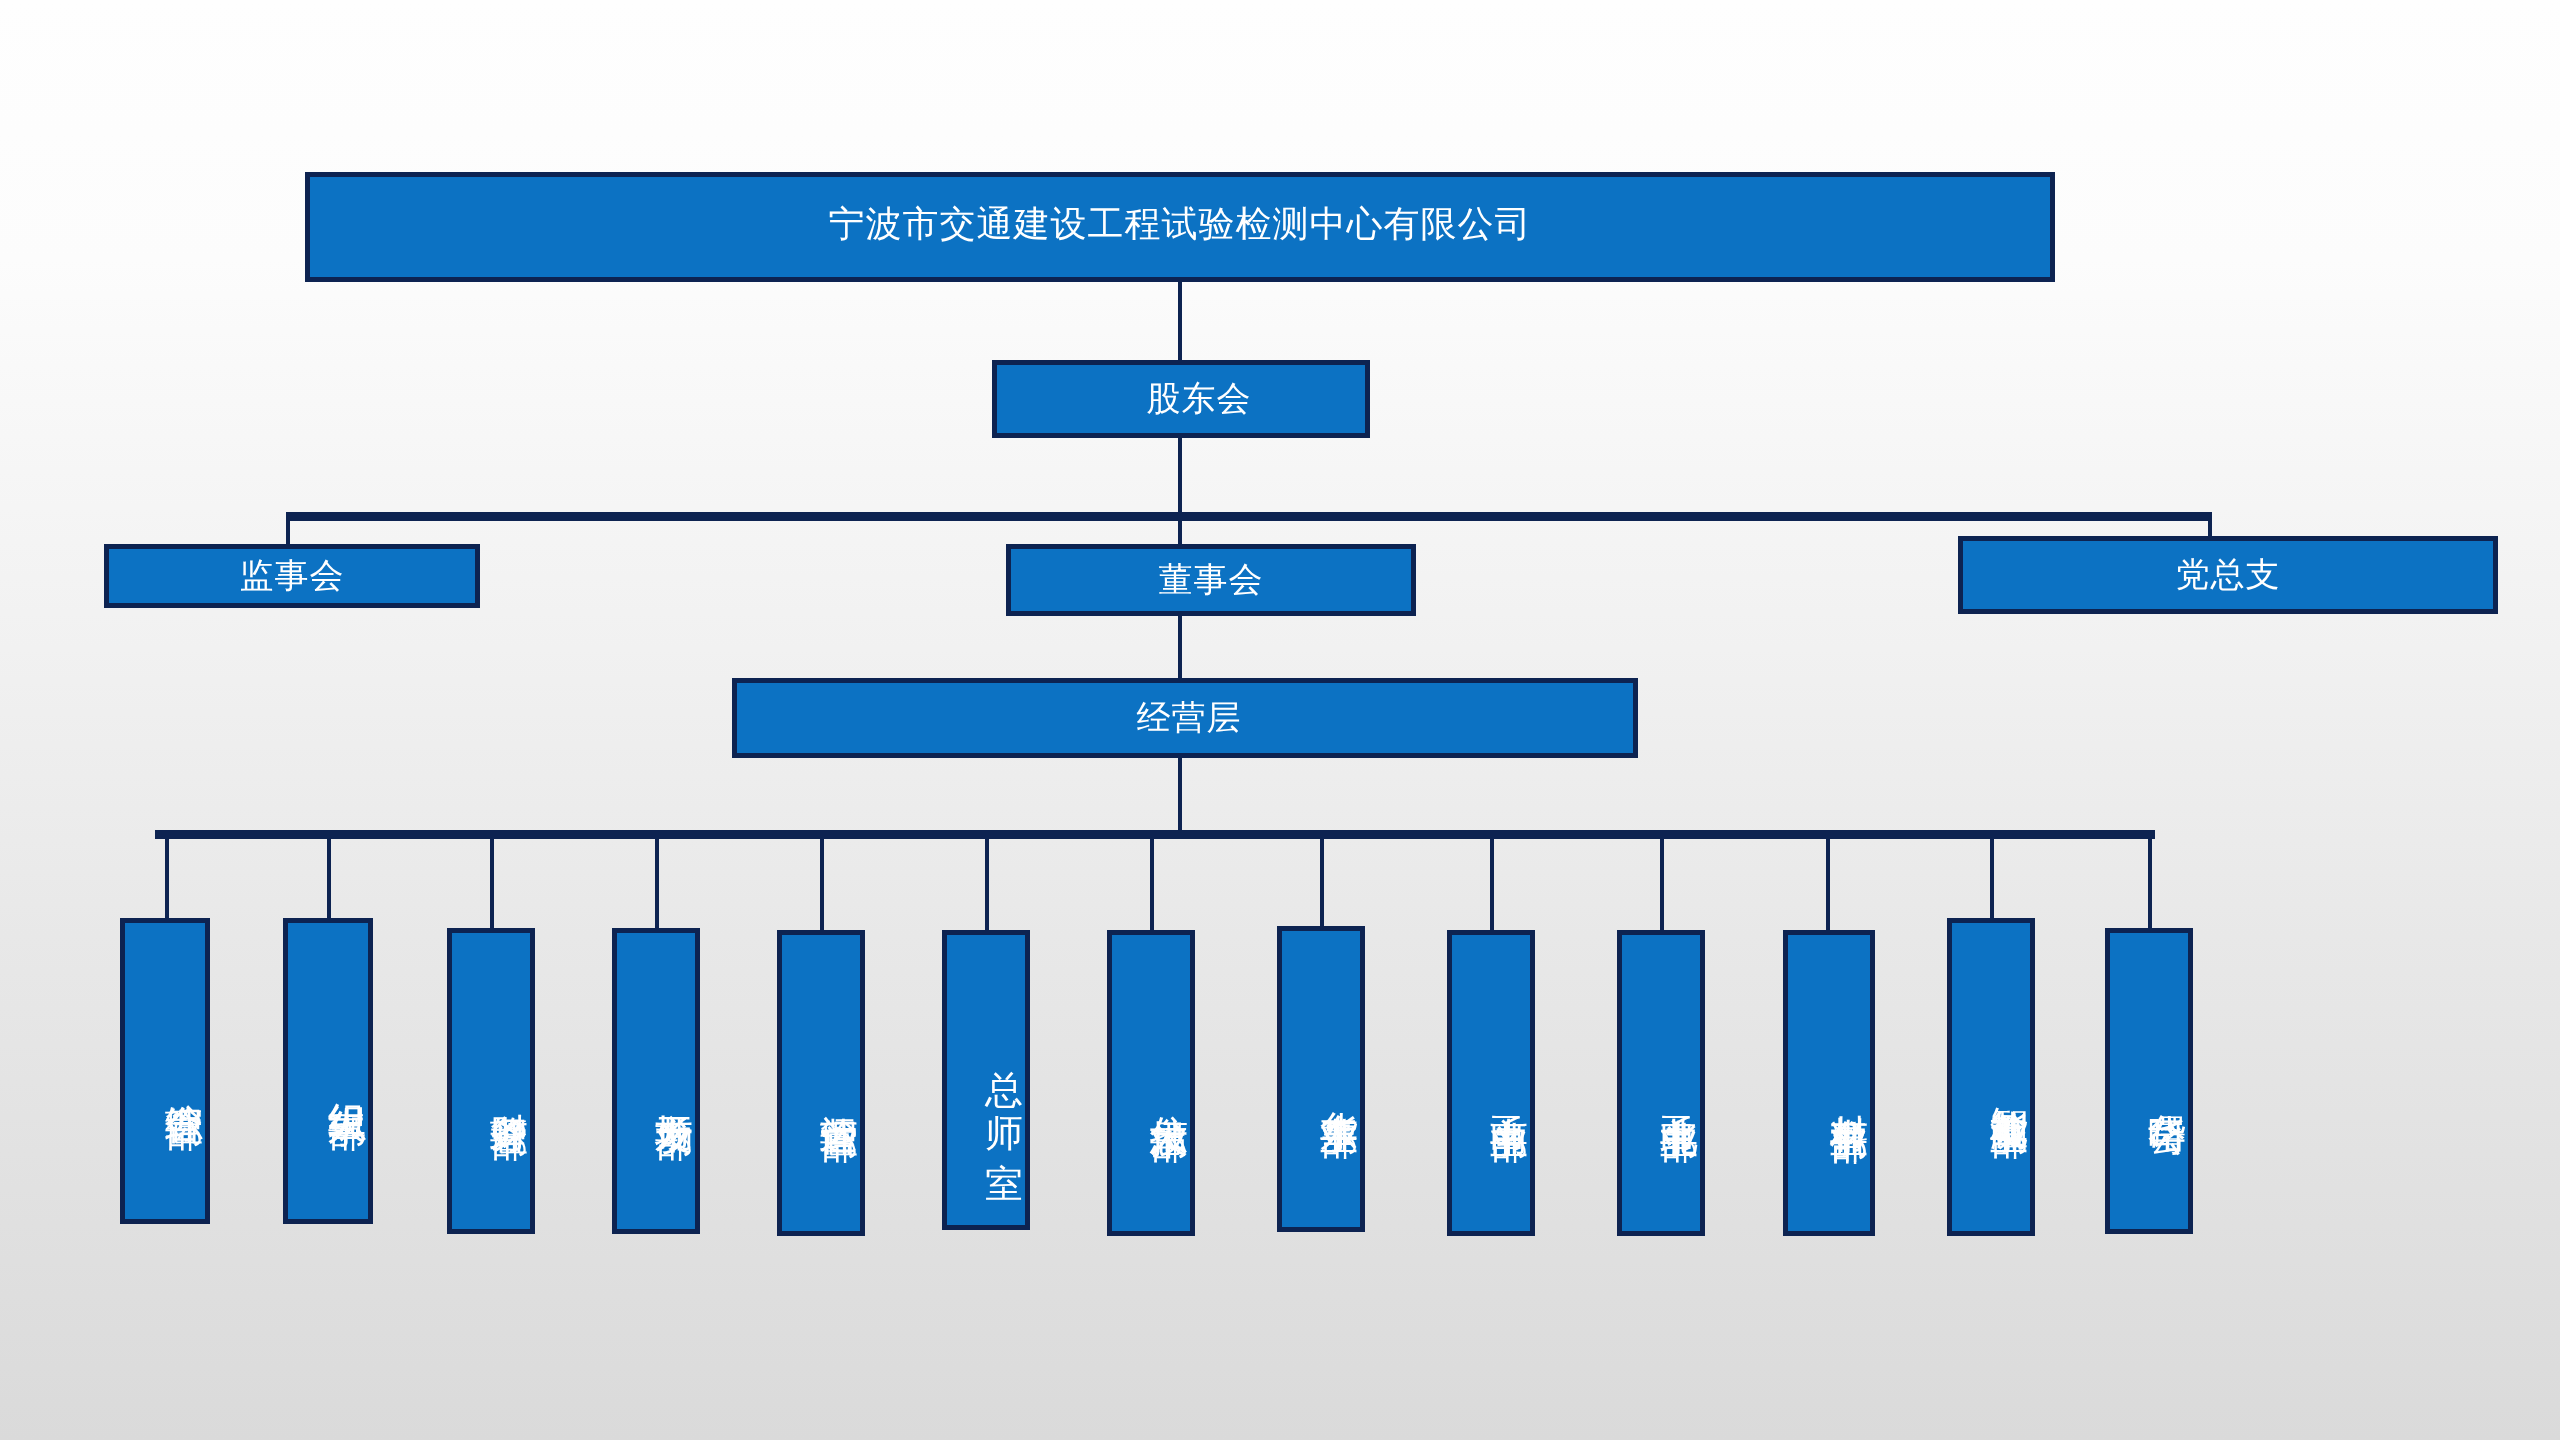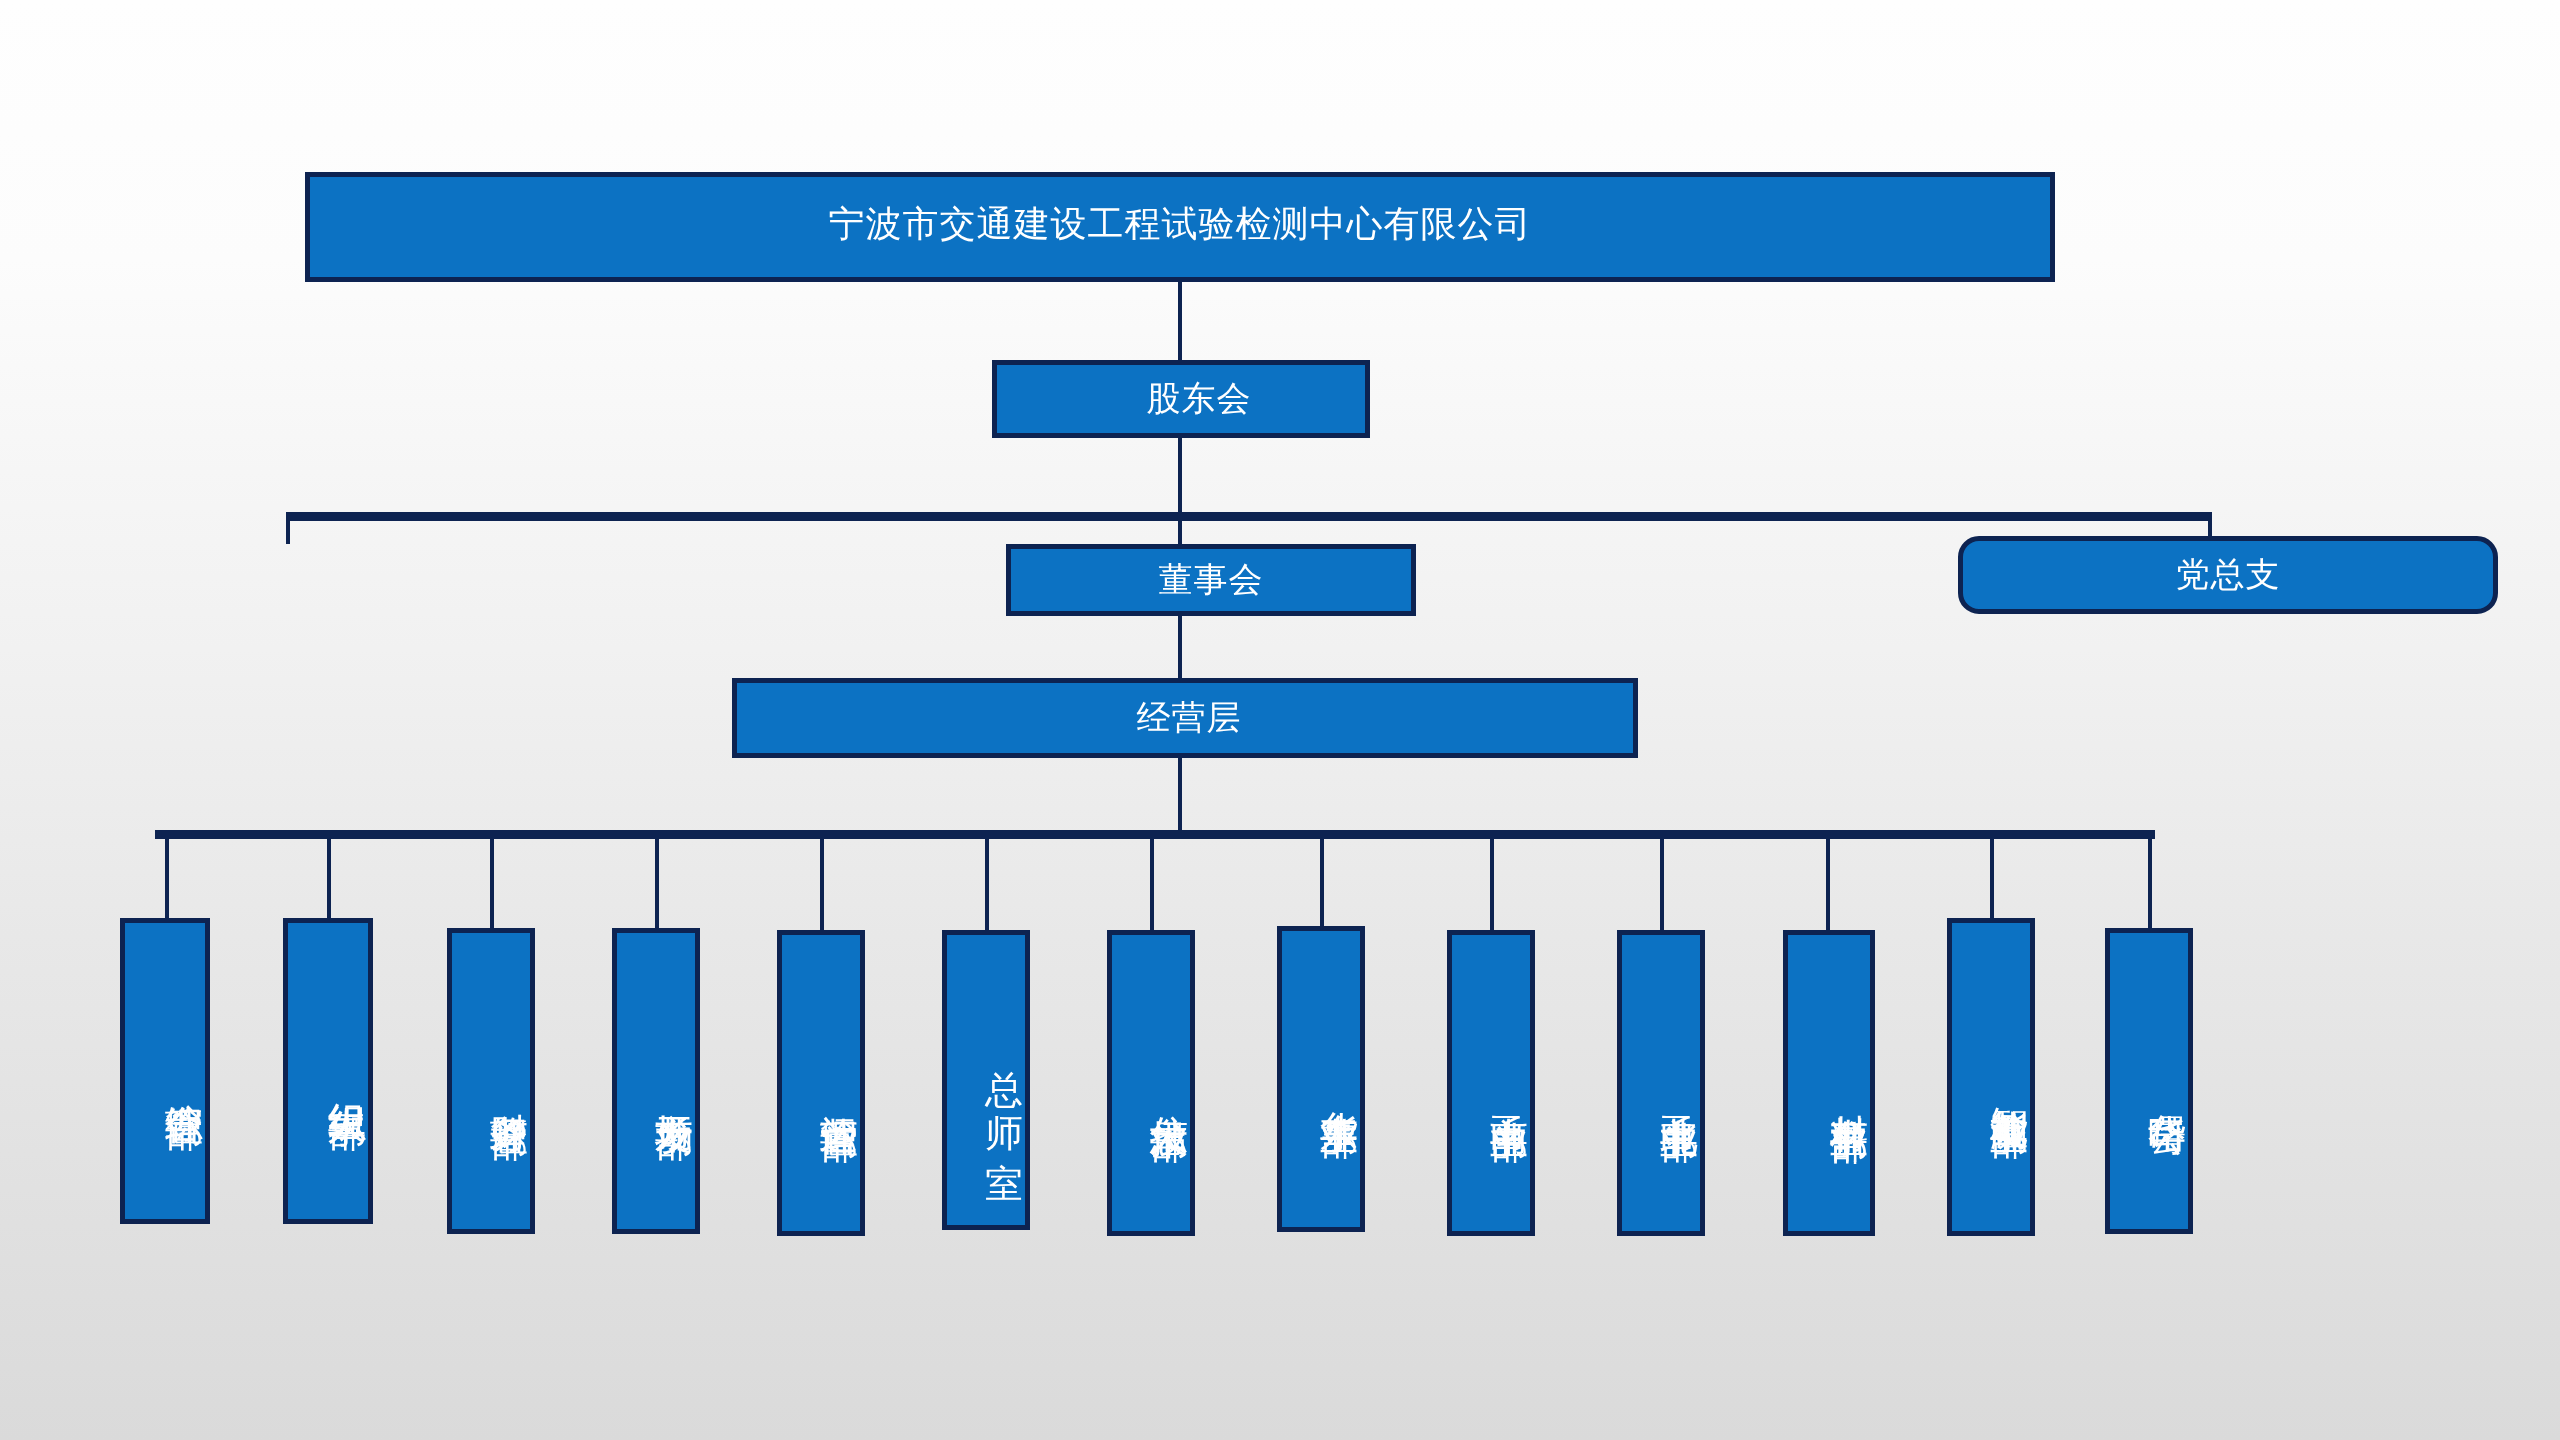--- a/index.html
+++ b/index.html
@@ -84,24 +84,25 @@
   <div class="node horiz" style="left:992px; top:360px; width:378px; height:78px;padding-left:36px;">股东会</div>
 
   <div class="conn conn-v" style="left:1178px; top:438px; height:78px;"></div>
 
   <div class="conn conn-bus" style="left:286px; top:512px; width:1926px;"></div>
 
   <div class="conn conn-v" style="left:286px; top:512px; height:32px;"></div>
   <div class="conn conn-v" style="left:1178px; top:512px; height:32px;"></div>
   <div class="conn conn-v" style="left:2208px; top:512px; height:32px;"></div>
 
+  <div class="node horiz" style="left:104px; top:544px; width:376px; height:64px;">监事会</div>
 
   <div class="node horiz" style="left:992px; top:544px; width:410px; height:72px;margin-left:14px;">董事会</div>
 
-  <div class="node horiz" style="left:1958px; top:536px; width:540px; height:78px;border-radius:21px;">党总支</div>
+  <div class="node horiz" style="left:1958px; top:536px; width:540px; height:78px;">党总支</div>
 
   <div class="conn conn-v" style="left:1178px; top:616px; height:62px;"></div>
 
   <div class="node horiz" style="left:732px; top:678px; width:906px; height:80px;padding-left:8px;">经营层</div>
 
   <div class="conn conn-v" style="left:1178px; top:758px; height:76px;"></div>
 
   <div class="conn conn-bus" style="left:155px; top:830px; width:2000px;"></div>
 
   <div class="conn conn-v" style="left:165px; top:830px; height:88px;"></div>

